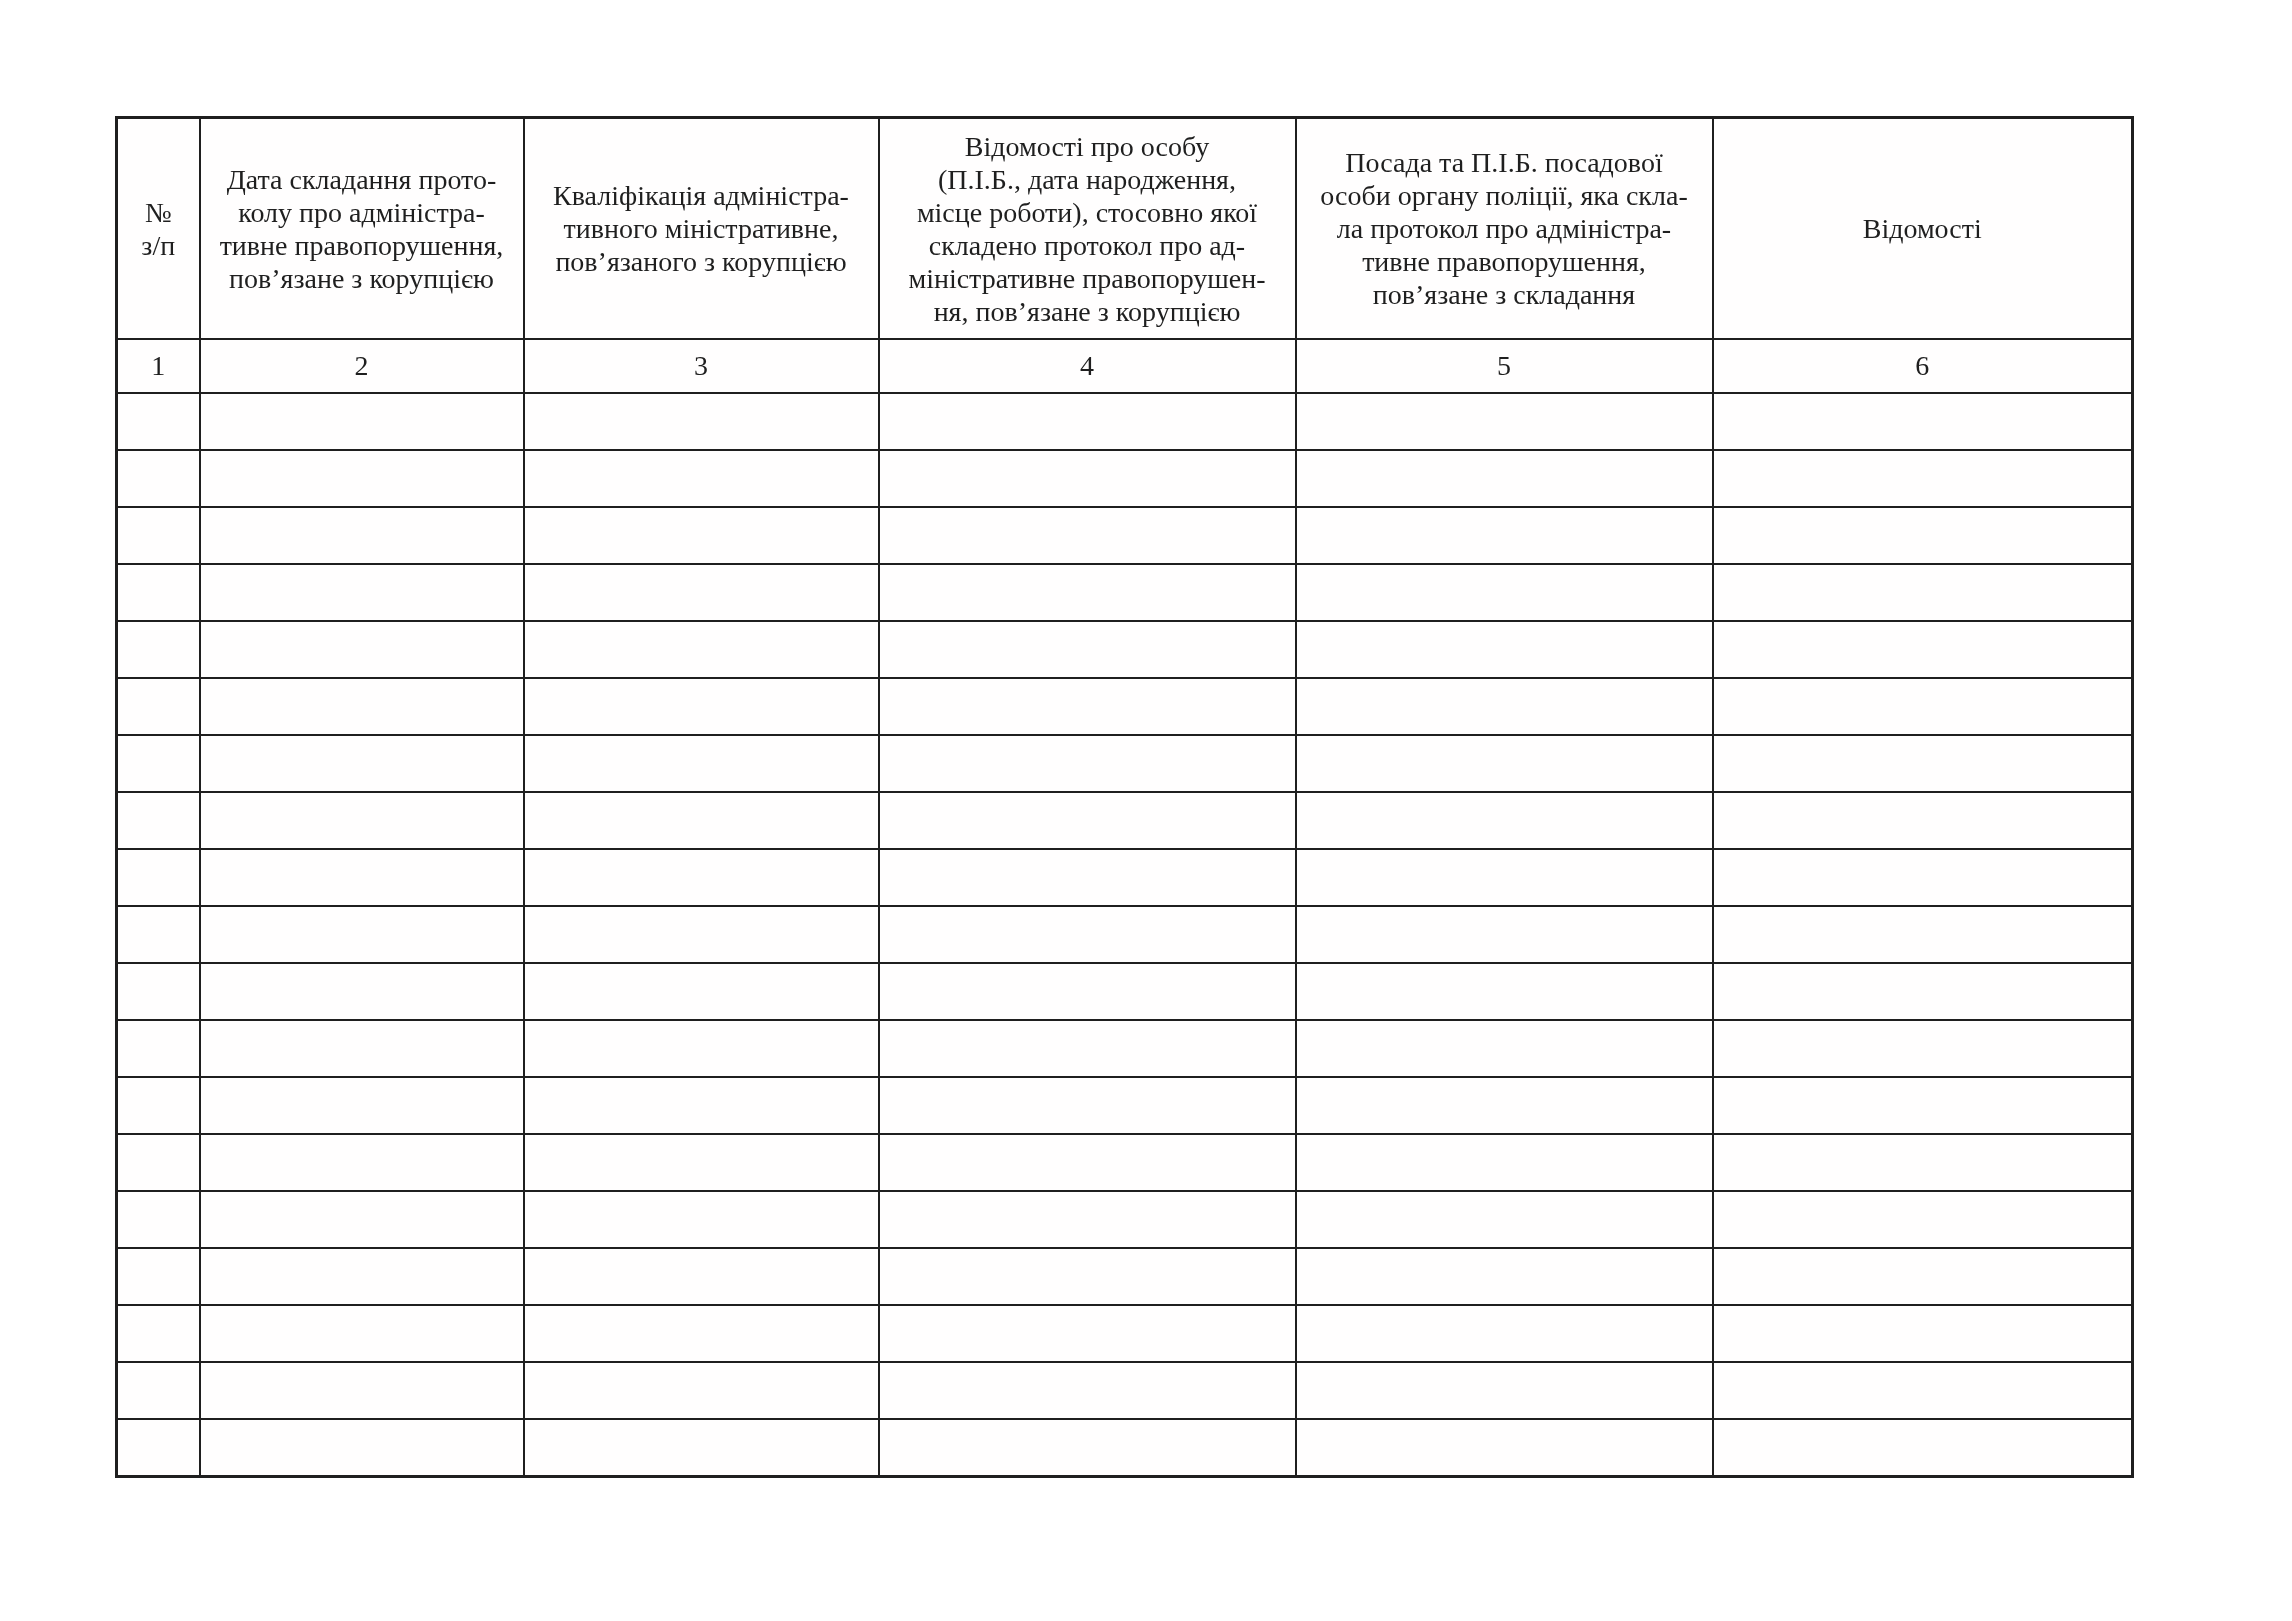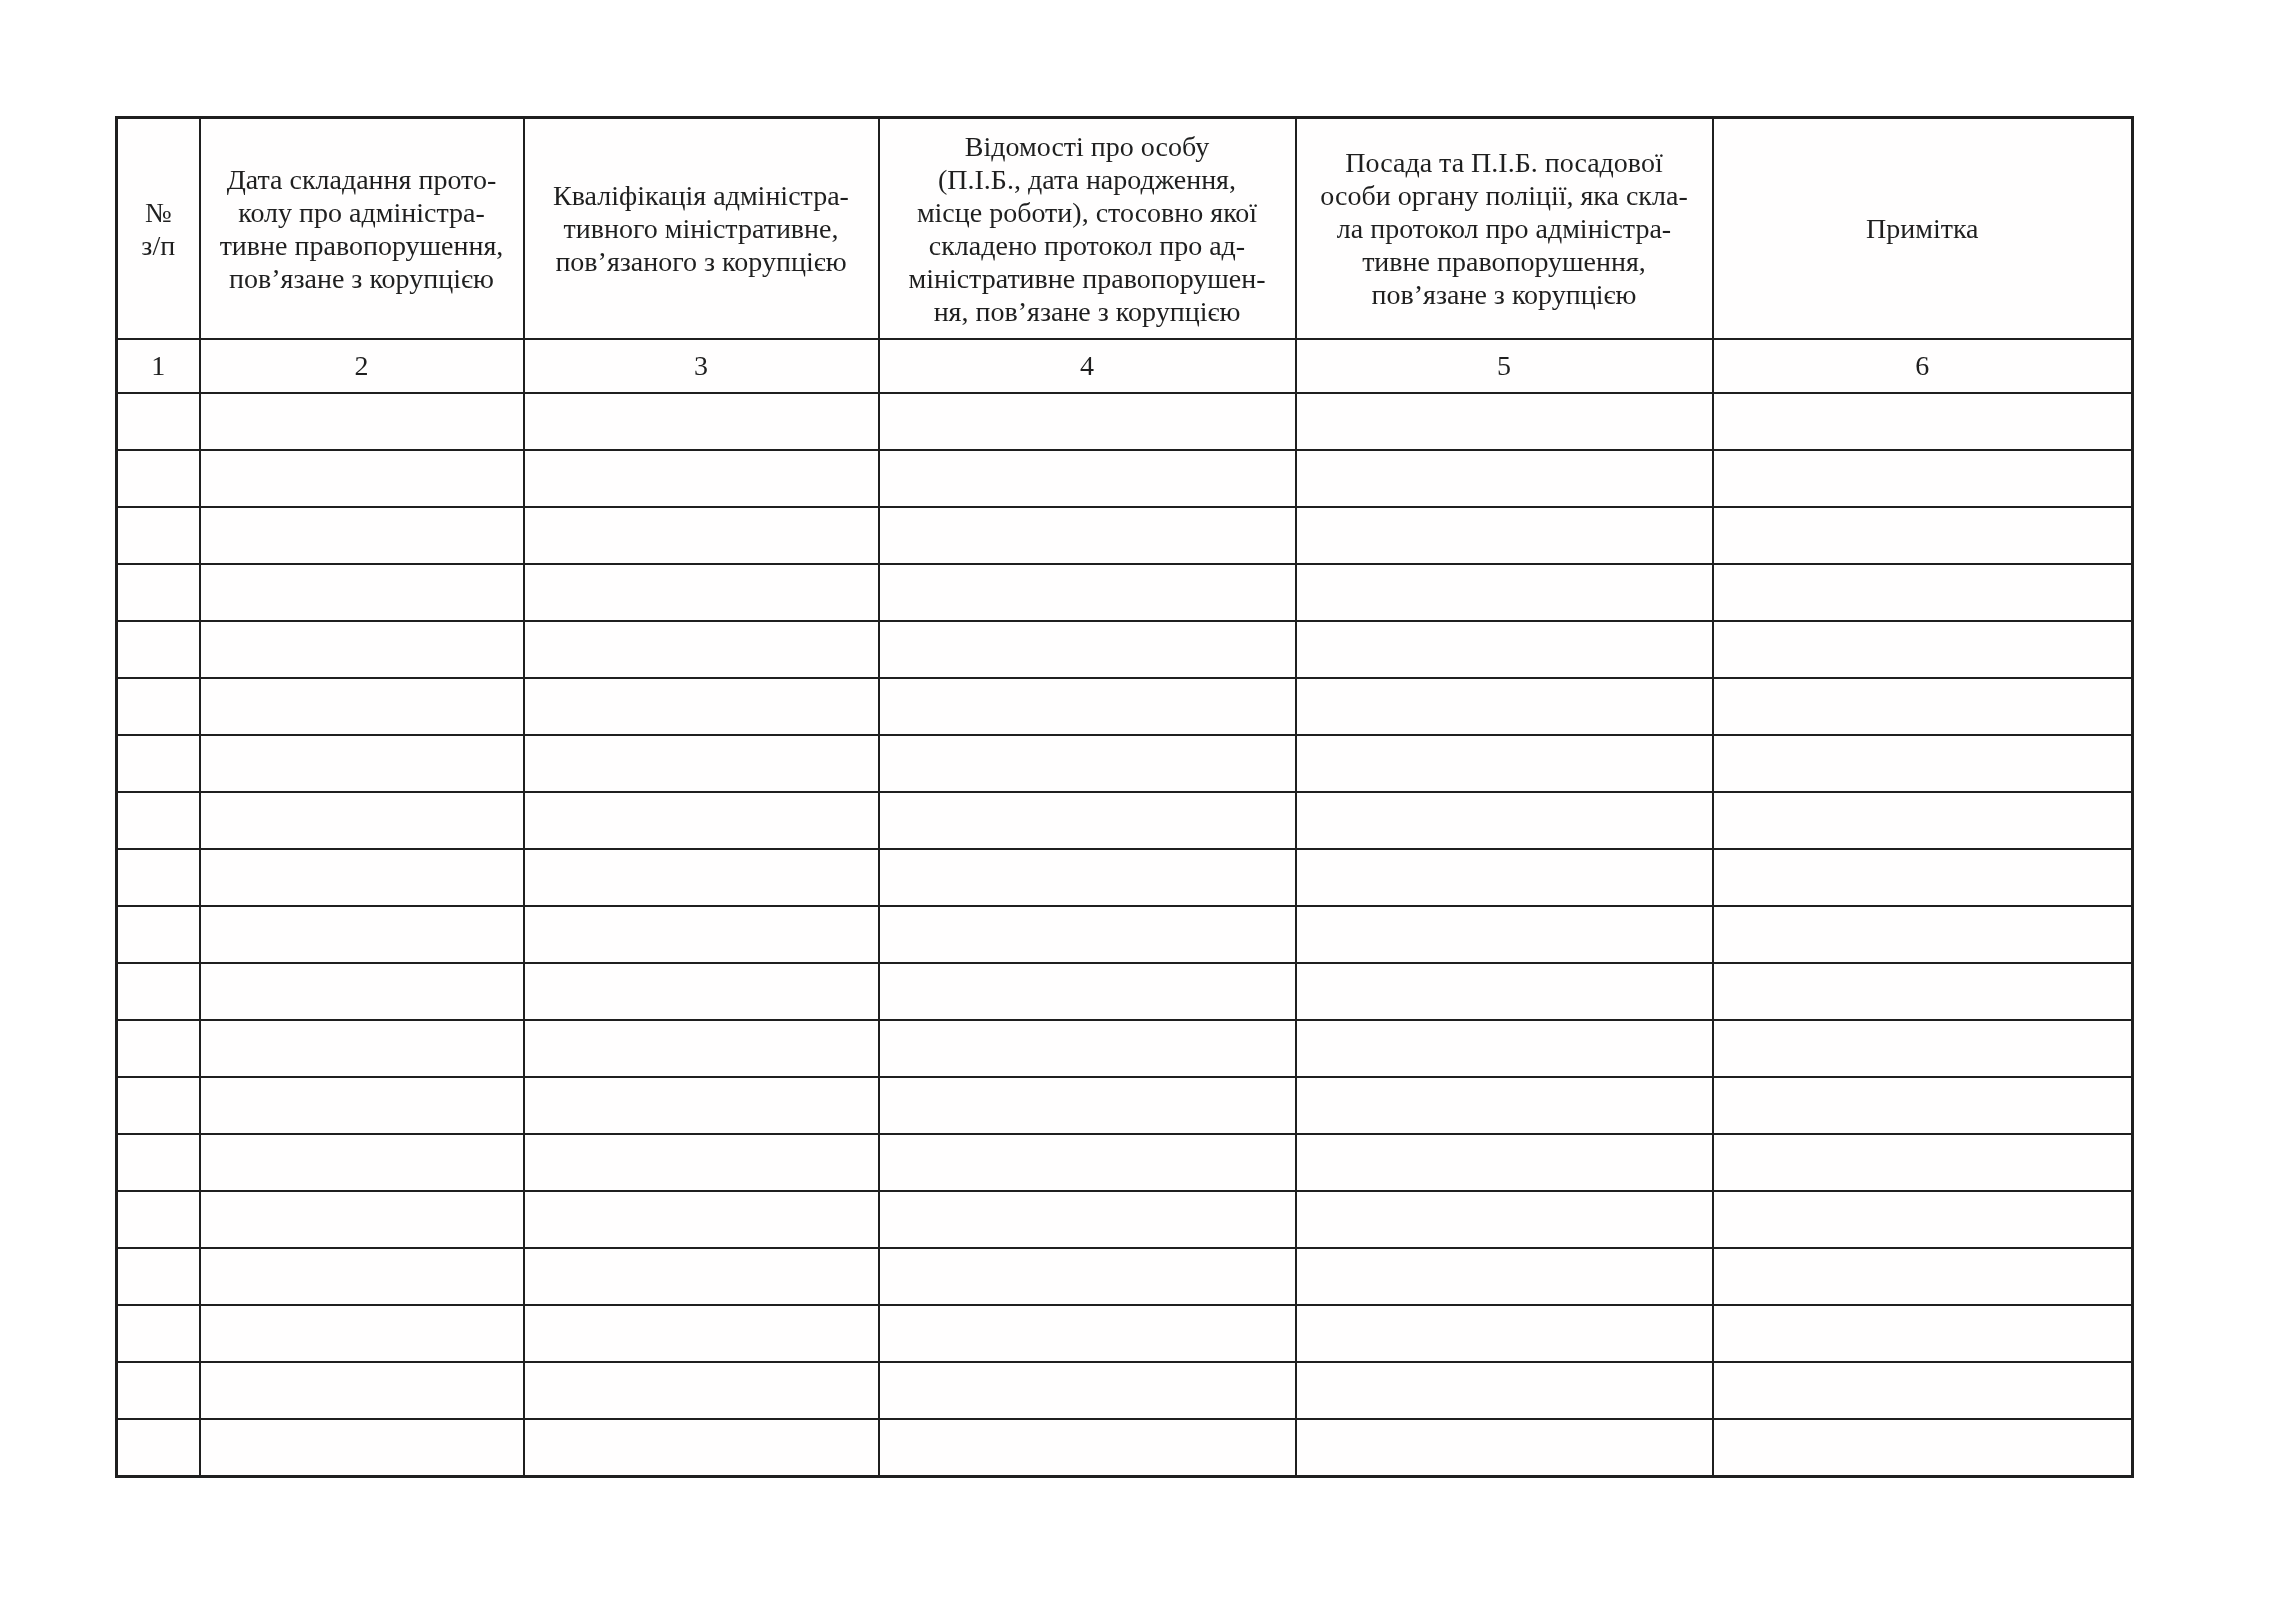--- a/index.html
+++ b/index.html
@@ -83,22 +83,22 @@
         <th>Відомості про особу
 (П.І.Б., дата народження,
 місце роботи), стосовно якої
 складено протокол про ад-
 міністративне правопорушен-
 ня, пов’язане з корупцією</th>
         <th>Посада та П.І.Б. посадової
 особи органу поліції, яка скла-
 ла протокол про адміністра-
 тивне правопорушення,
-пов’язане з корупцією</th>
-        <th>Примітка</th>
+пов’язане з складання</th>
+        <th>Відомості</th>
       </tr>
       <tr class="numbers-row">
         <td>1</td>
         <td>2</td>
         <td>3</td>
         <td>4</td>
         <td>5</td>
         <td>6</td>
       </tr>
     </thead>

